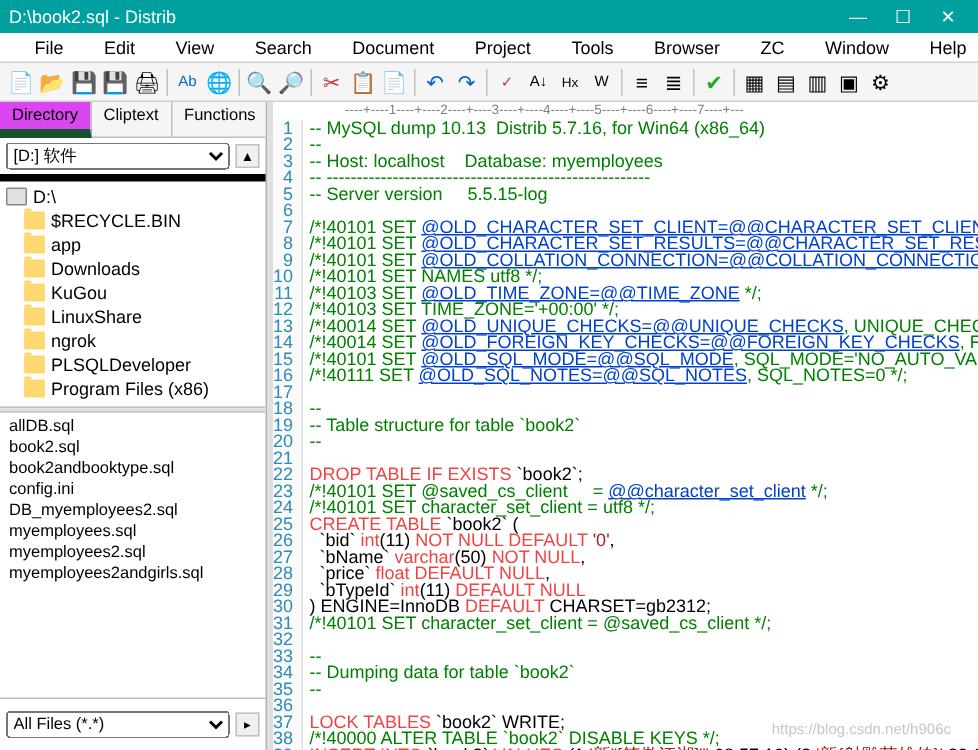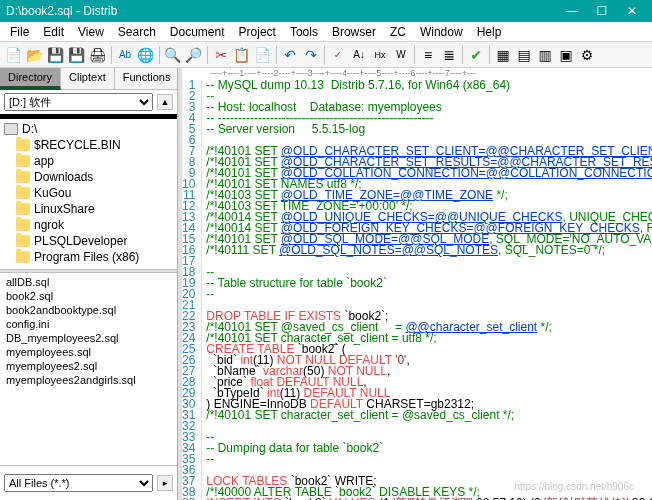--- a/index.html
+++ b/index.html
@@ -2,45 +2,45 @@
 <html><head>
 <meta charset="utf-8">
 <style>
 * { margin: 0; padding: 0; box-sizing: border-box; font-family: "Segoe UI", Tahoma, sans-serif; font-size: 12px; }
 body { width: 652px; height: 500px; display: flex; flex-direction: column; background: #f0f0f0; overflow: hidden; }
 .titlebar { background: #00a0a0; color: #fff; height: 22px; display: flex; align-items: center; padding: 0 6px; justify-content: space-between; }
 .titlebar .title { font-size: 12px; }
 .titlebar .winbtns { display: flex; gap: 2px; }
 .titlebar .winbtn { width: 28px; height: 18px; display: flex; align-items: center; justify-content: center; color: #fff; cursor: pointer; }
 .menubar { background: #fff; height: 20px; display: flex; align-items: center; padding: 0 4px; gap: 2px; border-bottom: 1px solid #d0d0d0; }
-.menubar .menuitem { padding: 1px 6px; cursor: pointer; font-size: 12px; }
+.menubar .menuitem { padding: 1px 6px; cursor: pointer; font-size: 12px; margin-left: 13px; }
 .toolbar { background: #f5f5f5; height: 26px; display: flex; align-items: center; padding: 0 4px; gap: 1px; border-bottom: 1px solid #d0d0d0; }
 .toolbar .tbtn { width: 20px; height: 20px; display: flex; align-items: center; justify-content: center; cursor: pointer; border-radius: 2px; font-size: 14px; }
 .toolbar .sep { width: 1px; height: 18px; background: #c0c0c0; margin: 0 2px; }
 .mainarea { flex: 1; display: flex; overflow: hidden; }
 .leftpanel { width: 178px; display: flex; flex-direction: column; border-right: 1px solid #b0b0b0; background: #fff; }
 .lefttabs { display: flex; background: #f5f5f5; border-bottom: 1px solid #c0c0c0; }
 .lefttab { padding: 3px 8px; font-size: 11px; cursor: pointer; border-right: 1px solid #c0c0c0; }
-.lefttab.active { background: #a3a3a3; border-bottom: 4px solid #14532d; margin-bottom: -1px; }
+.lefttab.active { background: #d946ef; border-bottom: 6px solid #14532d; margin-bottom: -1px; }
 .driverow { display: flex; align-items: center; padding: 3px 4px; border-bottom: 5px solid #000000; gap: 4px; }
 .driverow select { flex: 1; font-size: 11px; height: 18px; }
 .arrowbtn { width: 16px; height: 16px; display: flex; align-items: center; justify-content: center; cursor: pointer; border: 1px solid #c0c0c0; background: #f0f0f0; font-size: 9px; }
 .treeview { flex: 1; overflow: auto; padding: 2px; }
 .treeitem { display: flex; align-items: center; padding: 1px 2px 1px 14px; cursor: pointer; font-size: 11px; gap: 4px; white-space: nowrap; }
 .treeitem.root { padding-left: 2px; }
 .foldericon { width: 14px; height: 12px; background: #ffd870; border-radius: 1px; display: inline-block; position: relative; }
 .foldericon::before { content: ''; position: absolute; top: -2px; left: 0; width: 5px; height: 2px; background: #ffd870; border-radius: 1px 1px 0 0; }
 .diskicon { width: 14px; height: 12px; background: #e0e0e0; border: 1px solid #888; border-radius: 1px; display: inline-block; }
 .hsplit { height: 4px; background: #e0e0e0; cursor: ns-resize; border-top: 1px solid #c0c0c0; border-bottom: 1px solid #c0c0c0; }
 .filelist { flex: 1; overflow: auto; padding: 2px; }
 .fileitem { padding: 1px 4px; font-size: 11px; cursor: pointer; white-space: nowrap; }
 .filterrow { border-top: 1px solid #c0c0c0; padding: 8px 4px; display: flex; align-items: center; gap: 4px; }
 .filterrow select { flex: 1; font-size: 11px; height: 18px; }
 .editor { flex: 1; display: flex; overflow: hidden; background: #fff; font-family: Consolas, "Courier New", monospace; font-size: 11px; position: relative; }
-.ruler { position: absolute; top: 0; left: 24px; right: 0; height: 12px; background: #fff; color: #808080; font-size: 9px; white-space: nowrap; overflow: hidden; padding-left: 4px; letter-spacing: 0; }
+.ruler { position: absolute; top: 0; left: 44px; right: 0; height: 12px; background: #fff; color: #808080; font-size: 9px; white-space: nowrap; overflow: hidden; padding-left: 4px; letter-spacing: 0; }
 .editorbody { display: flex; flex: 1; overflow: auto; margin-top: 12px; }
 .gutter { width: 36px; background: #fafafa; color: #2c8bb8; text-align: right; padding: 0 6px 0 0; border-right: 1px solid #e0e0e0; line-height: 11px; font-size: 9px; }
 .gutter div { height: 11px; }
 .code { flex: 1; padding: 0 4px; line-height: 11px; white-space: pre; font-size: 9px; color: #000; }
 .code div { height: 11px; }
 .code .c { color: #008000; }
 .code .k { color: #ef4444; }
 .code .s { color: #a02020; }
 .code .u { color: #0040d0; text-decoration: underline; }
 .vsplit { width: 4px; background: #e0e0e0; cursor: ew-resize; }

